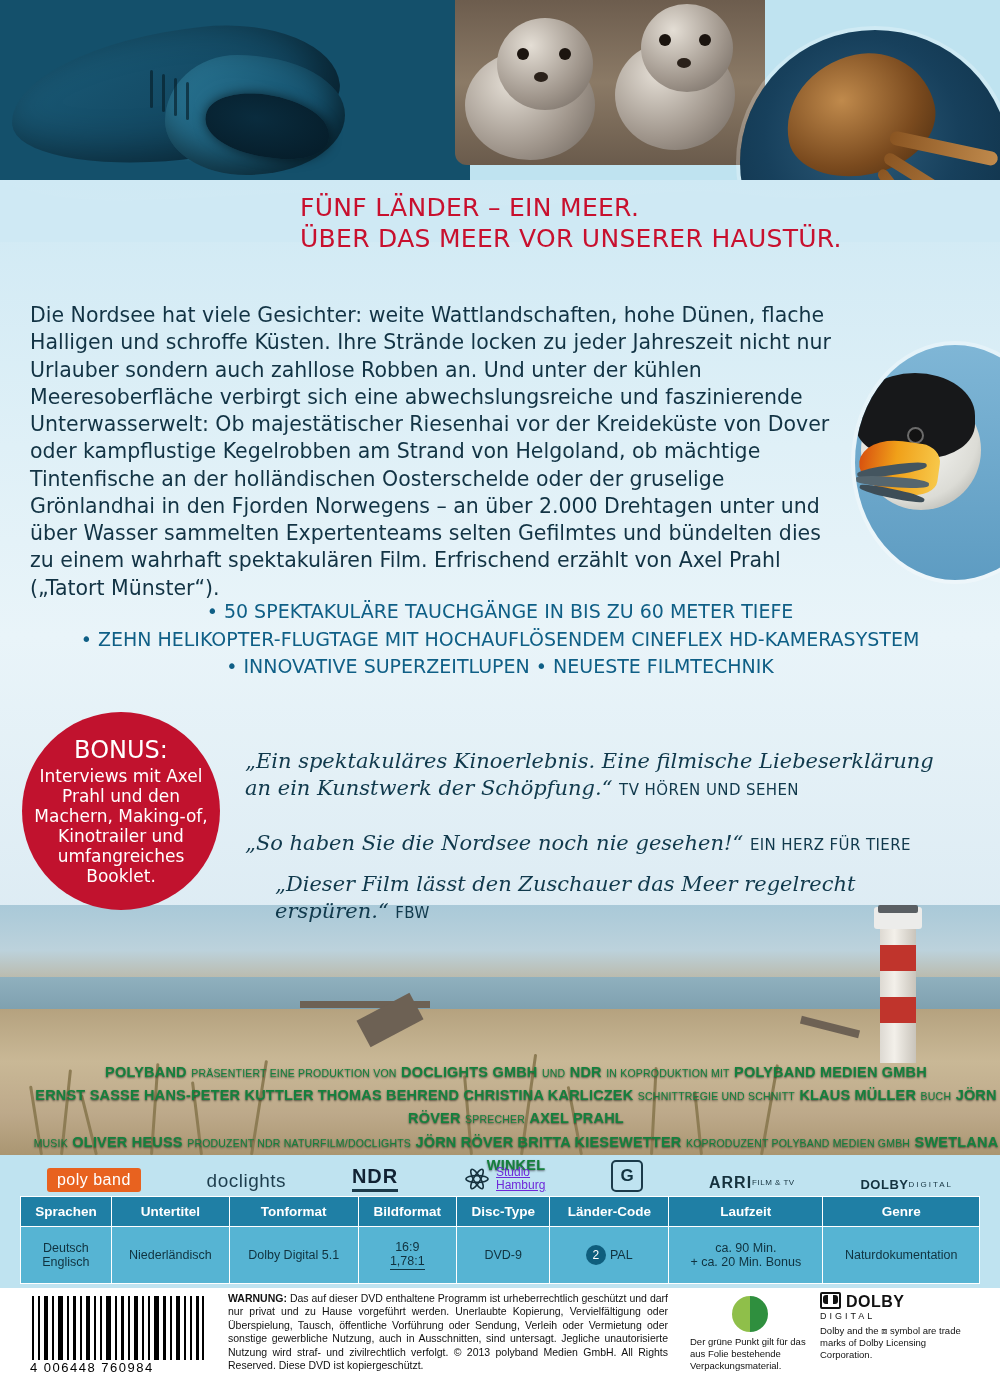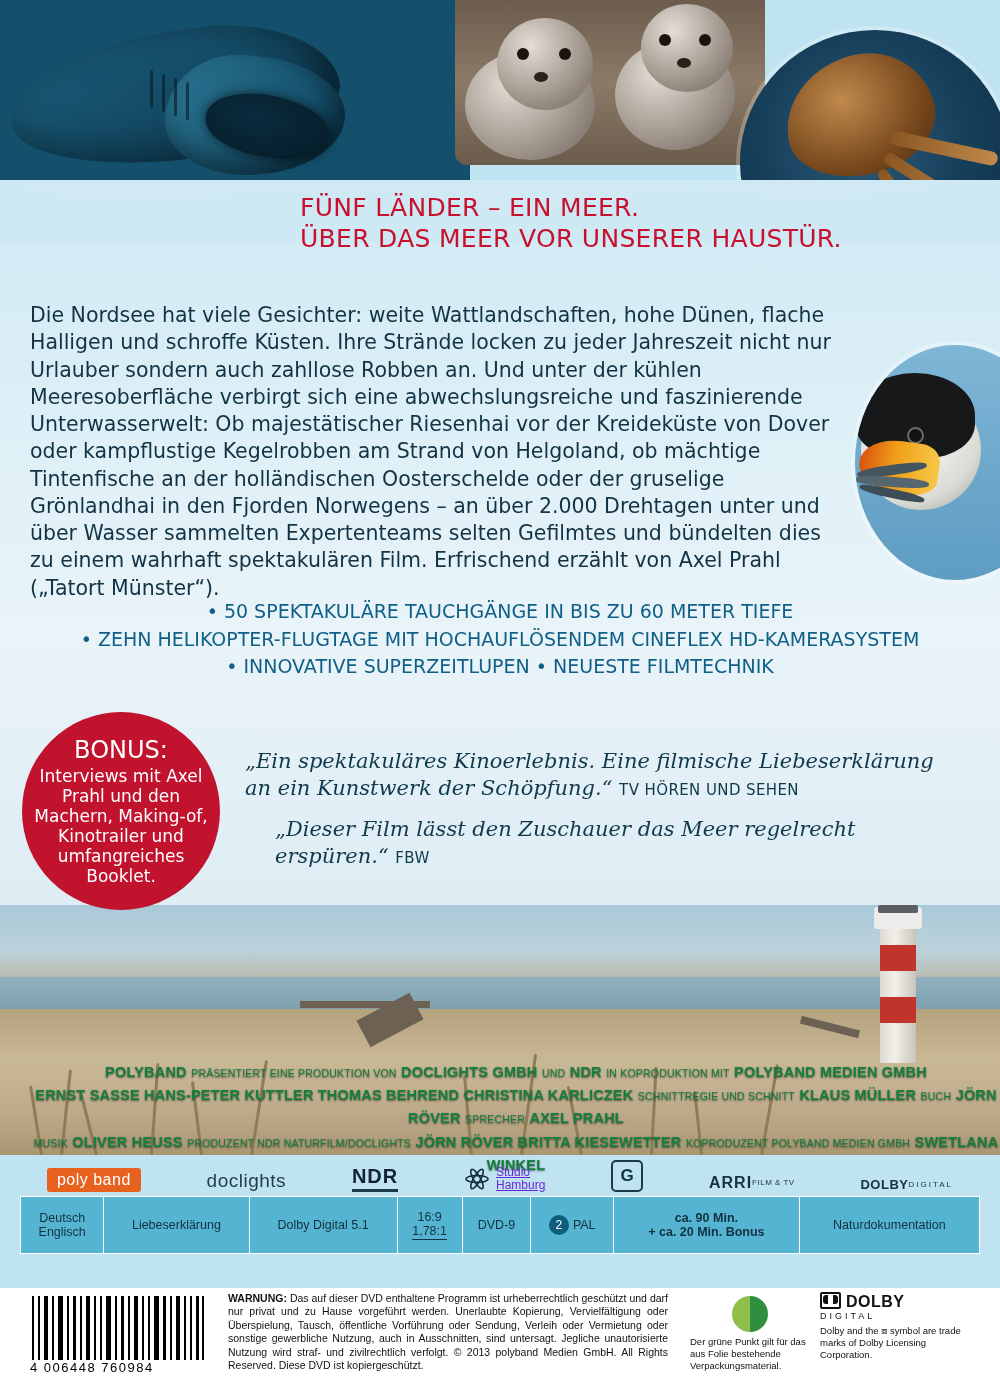--- a/index.html
+++ b/index.html
@@ -275,23 +275,27 @@
   <div>• ZEHN HELIKOPTER-FLUGTAGE MIT HOCHAUFLÖSENDEM CINEFLEX HD-KAMERASYSTEM</div>
   <div>• INNOVATIVE SUPERZEITLUPEN   • NEUESTE FILMTECHNIK</div>
 </div>
 
 <div class="bonus">
   <div class="b-title">BONUS:</div>
   <div class="b-text">Interviews mit Axel Prahl und den Machern, Making-of, Kinotrailer und umfangreiches Booklet.</div>
 </div>
 
 <div class="quotes">
-  <div class="q1" style="margin-bottom:14px;">
+  <div class="q1" style="margin-bottom:28px;">
     <span>„Ein spektakuläres Kinoerlebnis. Eine filmische Liebeserklärung an ein Kunstwerk der Schöpfung.“</span>
     <span class="src">TV HÖREN UND SEHEN</span>
+  </div>
+  <div class="q1" style="margin-bottom:14px;">
+    <span>„So haben Sie die Nordsee noch nie gesehen!“</span>
+    <span class="src">EIN HERZ FÜR TIERE</span>
   </div>
   <div class="q1" style="padding-left:30px;">
     <span>„Dieser Film lässt den Zuschauer das Meer regelrecht erspüren.“</span>
     <span class="src">FBW</span>
   </div>
 </div>
 
 <div class="beach">
   <div class="sea-strip"></div>
   <div class="sand"></div>
@@ -367,37 +371,47 @@
     <small>FILM &amp; TV</small>
   </div>
   <div class="logo lg-dolby">
     <span>DOLBY</span>
     <small>DIGITAL</small>
   </div>
 </div>
 
 <table class="spec">
   <tbody>
+      <tr>
+    <th>Sprachen</th>
+    <th>Untertitel</th>
+    <th>Tonformat</th>
+    <th>Bildformat</th>
+    <th>Disc-Type</th>
+    <th>Länder-Code</th>
+    <th>Laufzeit</th>
+    <th>Genre</th>
+  </tr>
   <tr>
     <td style="white-space:pre-line;">Deutsch
 Englisch</td>
-    <td>Liebeserklärung</td>
+    <td>Niederländisch</td>
     <td>Dolby Digital 5.1</td>
     <td>
       <div>16:9</div>
       <div class="ratio">1,78:1</div>
     </td>
     <td>DVD-9</td>
     <td>
       <span class="disc-badge">
         <span class="pal-circle">2</span>
         <span>PAL</span>
       </span>
     </td>
-    <td style="white-space:pre-line;font-weight:bold;">ca. 90 Min.
+    <td style="white-space:pre-line;">ca. 90 Min.
 + ca. 20 Min. Bonus</td>
     <td>Naturdokumentation</td>
   </tr>
 </tbody>
   </table>
 
 <div class="bottom"></div>
 
 <div class="barcode">
   <div class="bars">

